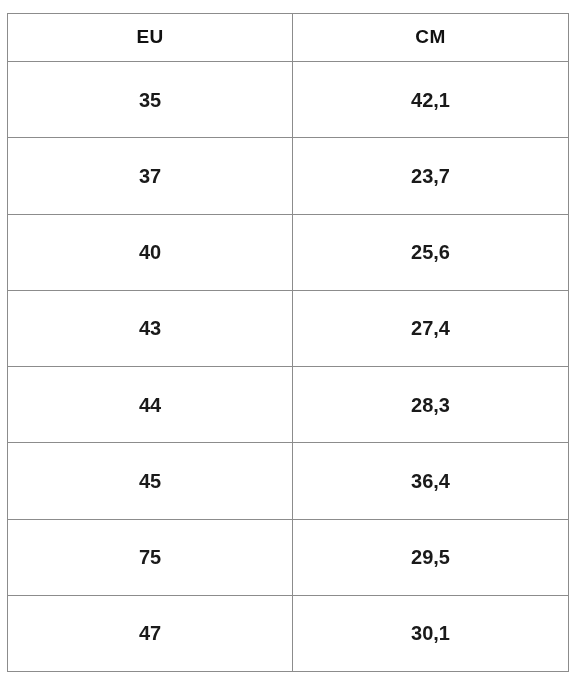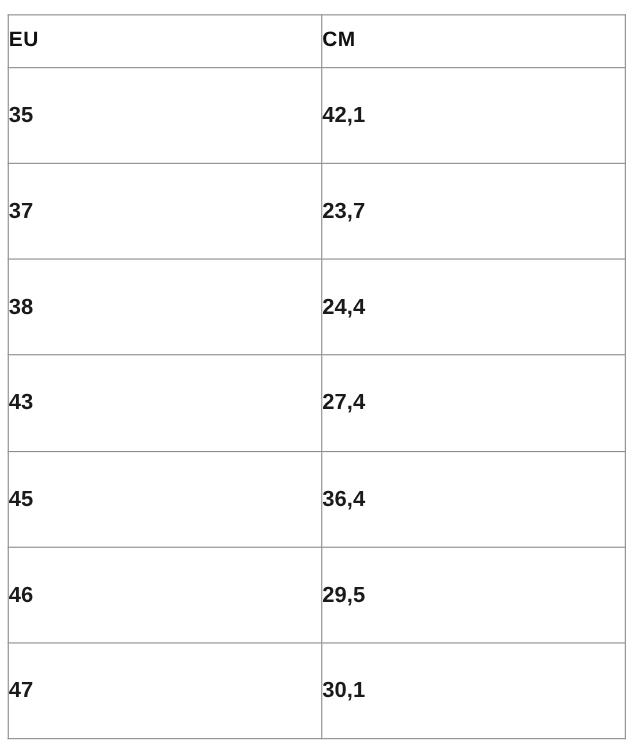--- a/index.html
+++ b/index.html
@@ -32,21 +32,21 @@
     border-collapse: collapse;
     table-layout: fixed;
   }
 
   table.size-table col.col-eu { width: 285px; }
   table.size-table col.col-cm { width: 276px; }
 
   table.size-table th,
   table.size-table td {
     border: 1px solid #8c8c8c;
-    text-align: left;
+    text-align: center;
     vertical-align: middle;
     padding: 0;
     height: 47px;
     line-height: 1.1;
     background: #ffffff;
   }
 
   table.size-table th {
     font-size: 19px;
     font-weight: bold;
@@ -78,33 +78,37 @@
     <tbody id="table-body">
         <tr>
           <td>35</td>
           <td>42,1</td>
         </tr>
         <tr>
           <td>37</td>
           <td>23,7</td>
         </tr>
         <tr>
-          <td>38</td>
-          <td>24,4</td>
+          <td>40</td>
+          <td>25,6</td>
         </tr>
         <tr>
           <td>43</td>
           <td>27,4</td>
         </tr>
         <tr>
+          <td>44</td>
+          <td>28,3</td>
+        </tr>
+        <tr>
           <td>45</td>
           <td>36,4</td>
         </tr>
         <tr>
-          <td>46</td>
+          <td>75</td>
           <td>29,5</td>
         </tr>
         <tr>
           <td>47</td>
           <td>30,1</td>
         </tr>
       </tbody>
   </table>
 </div>
 

